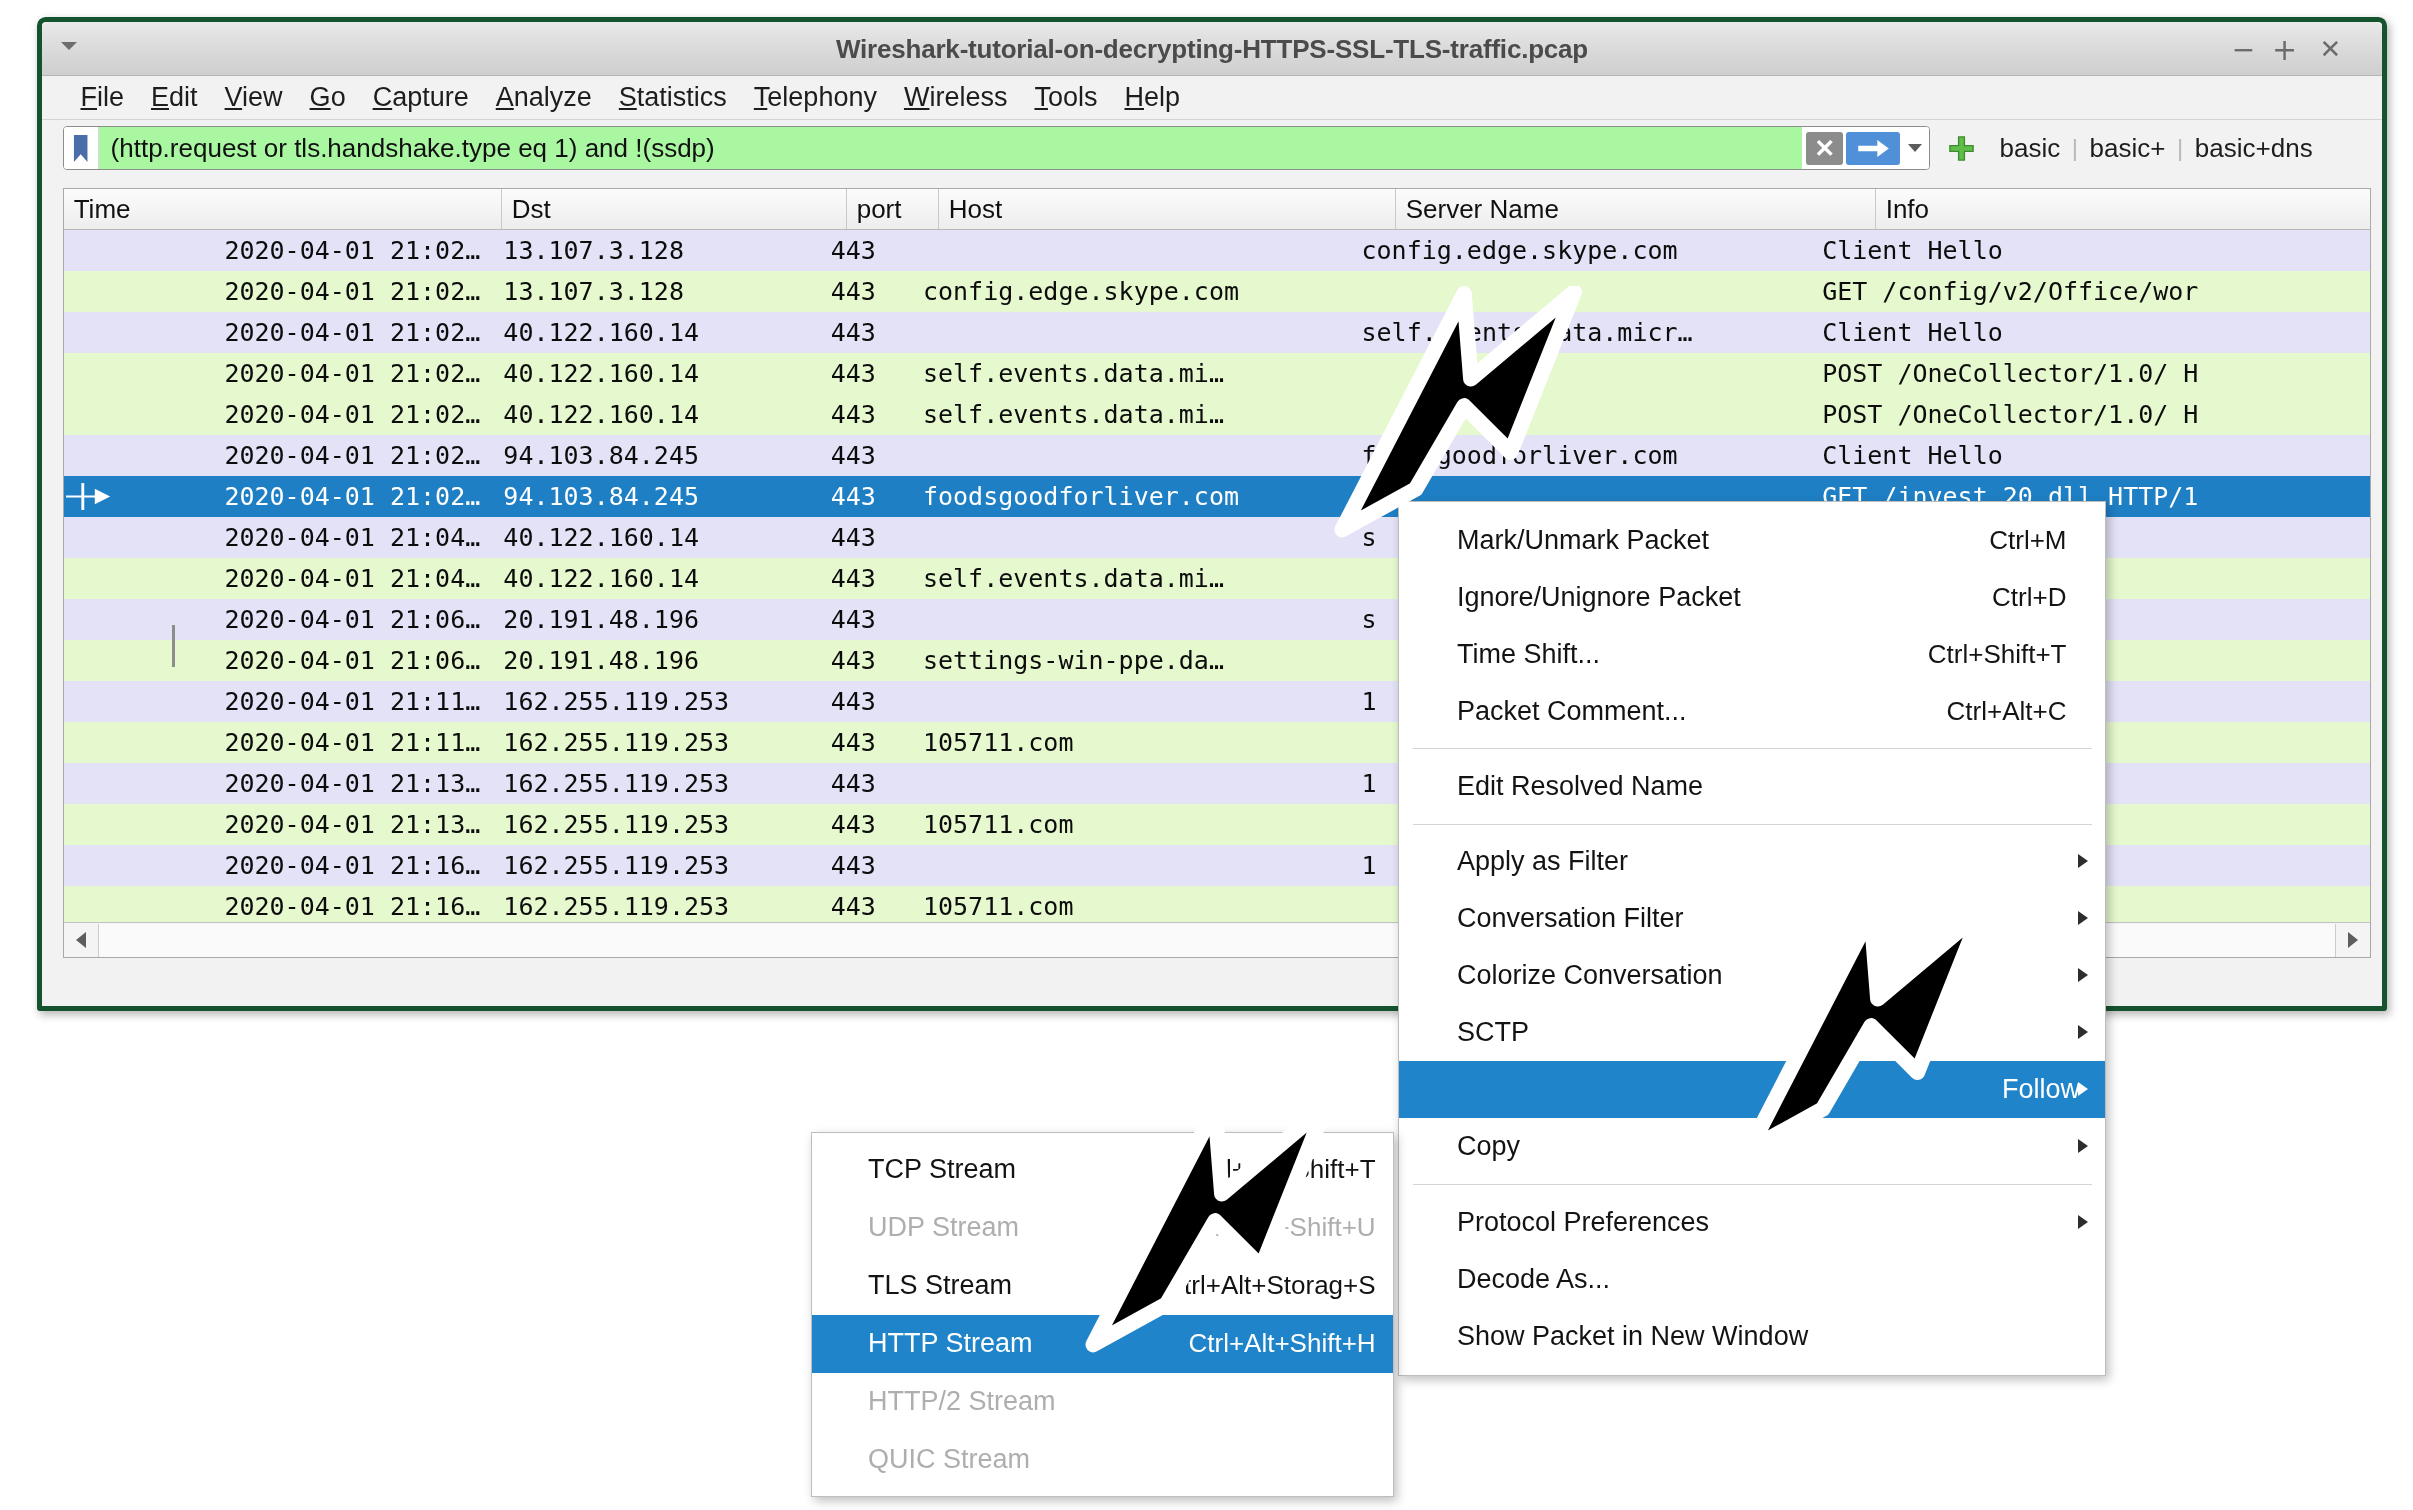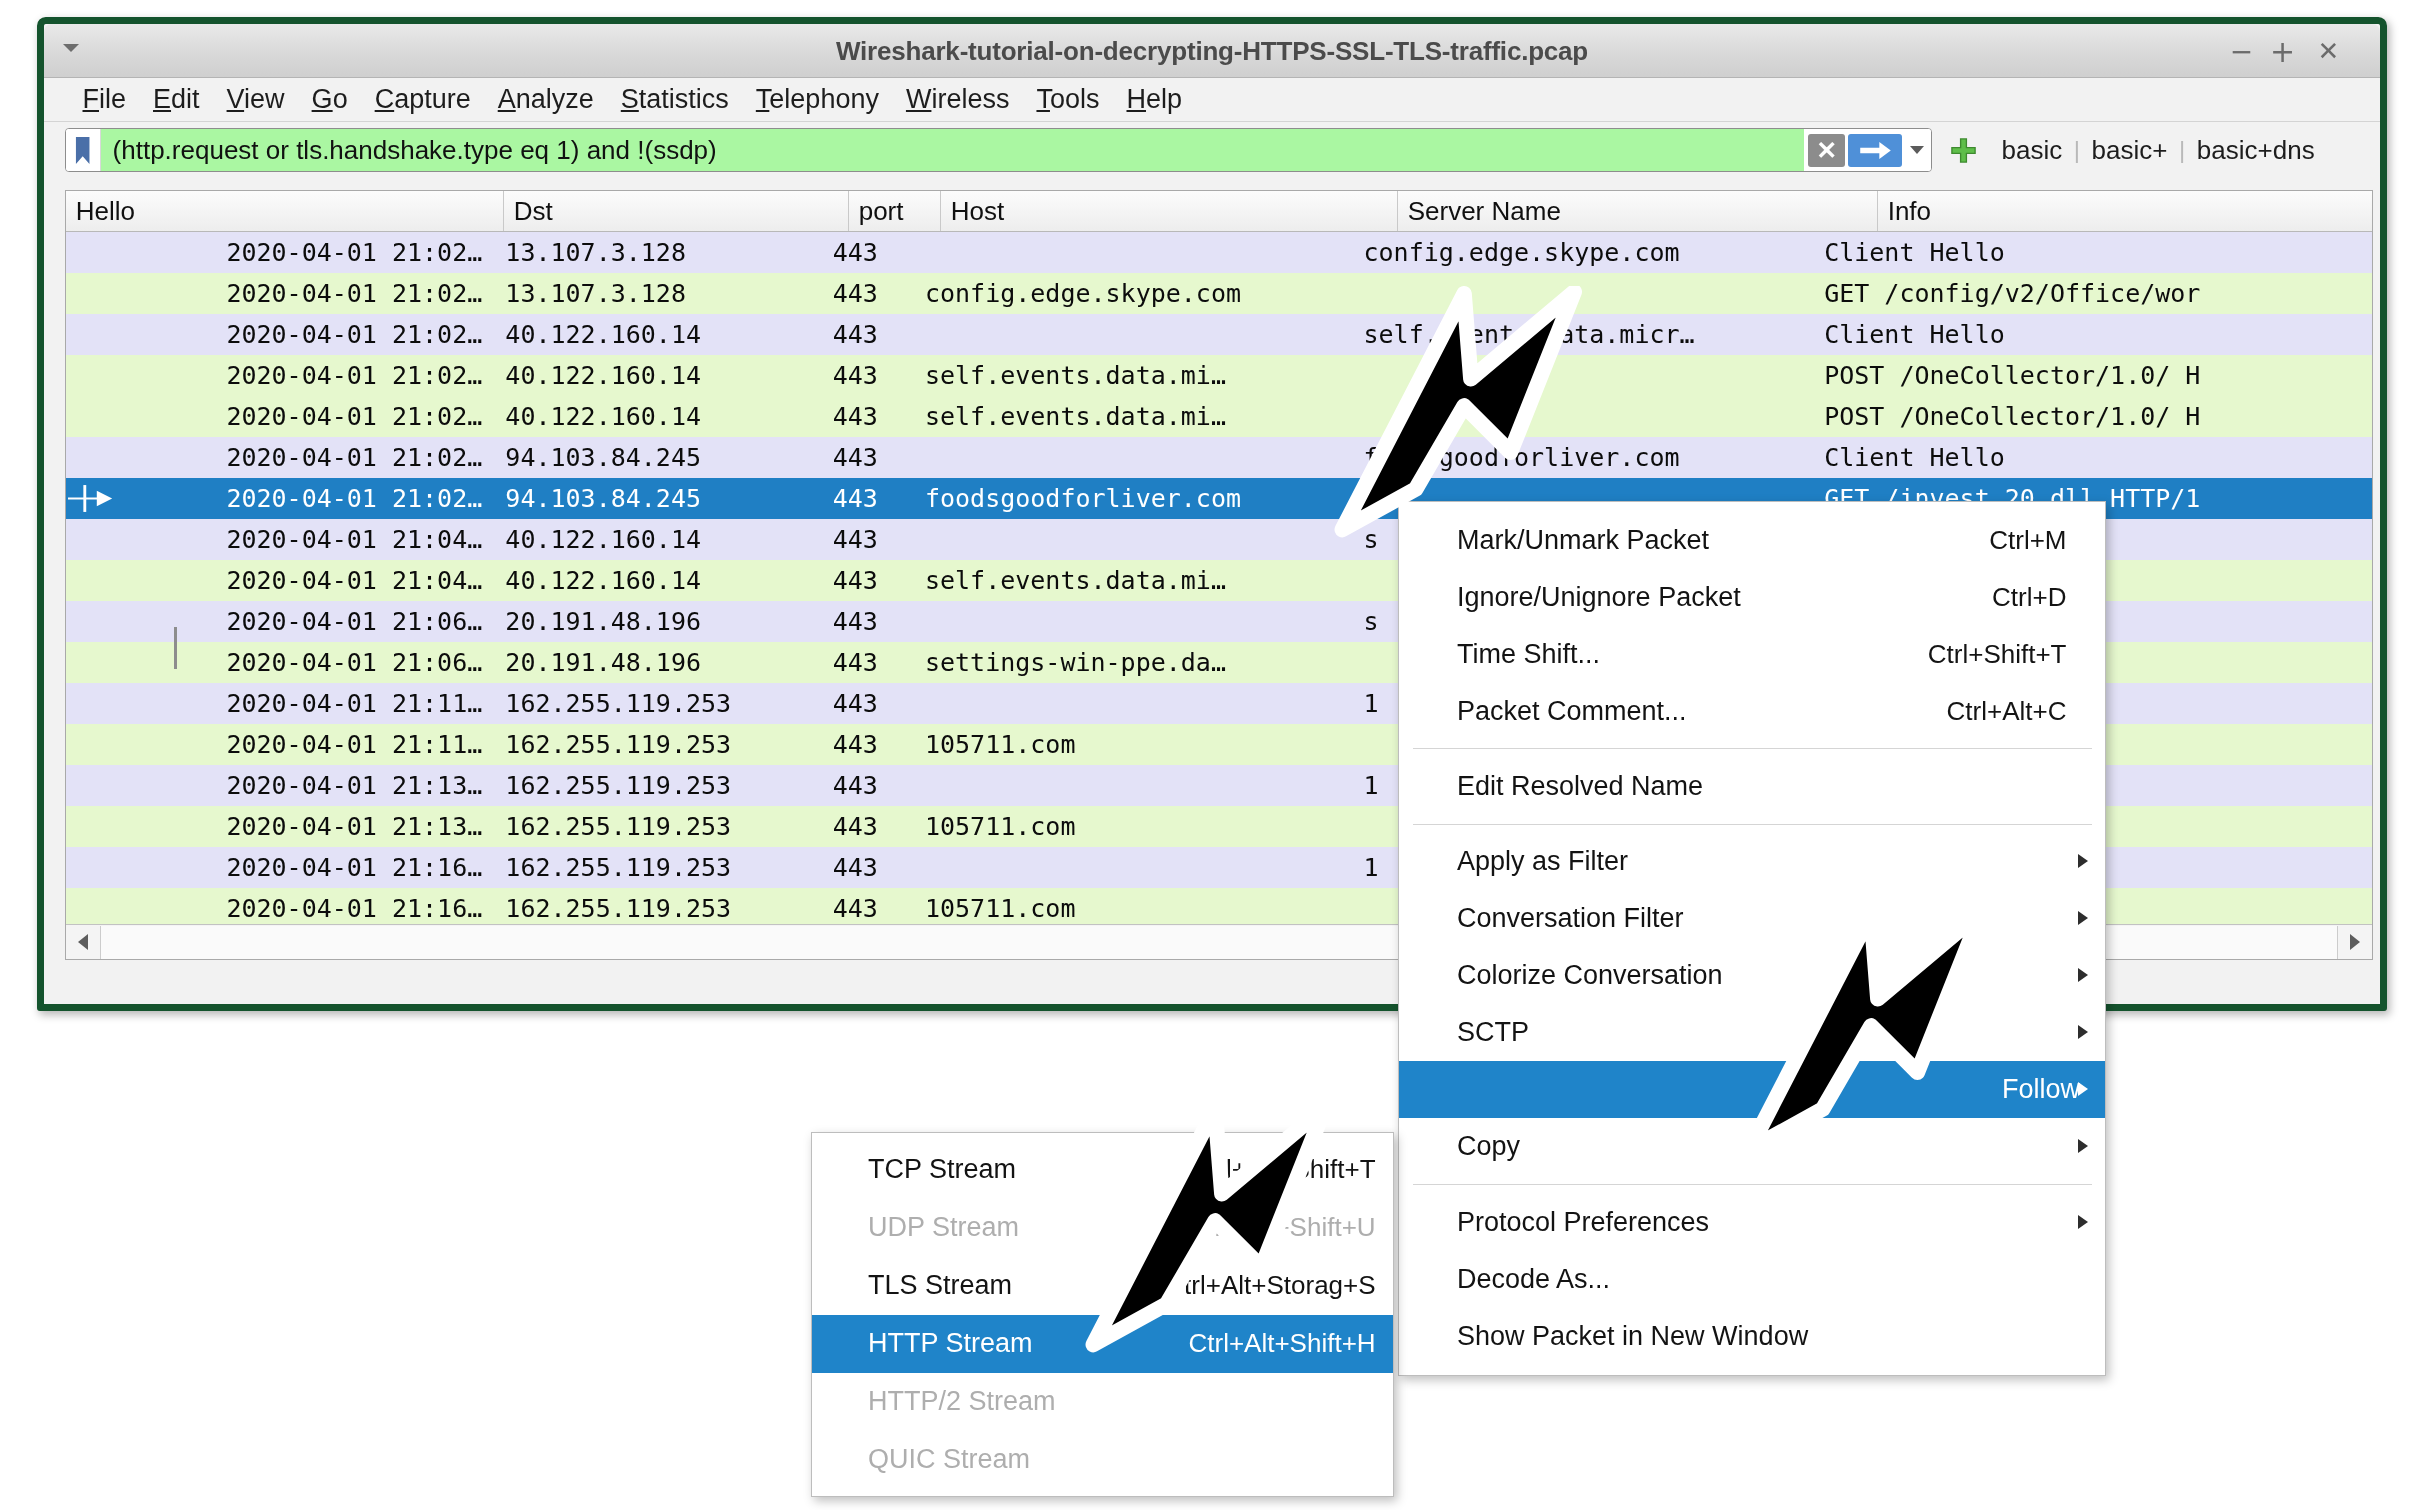--- a/index.html
+++ b/index.html
@@ -9,21 +9,21 @@
     font-family: "Liberation Sans", sans-serif;
     overflow: hidden;
   }
 
   
   #app-window {
     position: absolute;
     left: 37px; top: 17.4px;
     width: 2350px; height: 994px;
     background: #f2f2f2;
-    border: 7px solid #14532d;
+    border: 5px solid #14532d;
     border-radius: 8.7px 8.7px 2.9px 2.9px;
     box-shadow: 2.9px 3.9px 8.7px rgba(0,0,0,0.28);
     overflow: hidden;
   }
 
   
   #title-bar {
     position: relative;
     height: 54px;
     background: linear-gradient(to bottom, #e9e9e9 0%, #d9d9d9 55%, #cfcfcf 100%);
@@ -354,21 +354,21 @@
     <span class="bookmark-preset">basic</span>
     <span class="preset-sep">|</span>
     <span class="bookmark-preset">basic+</span>
     <span class="preset-sep">|</span>
     <span class="bookmark-preset">basic+dns</span>
   </div>
 
   <div id="packet-list">
 
     <div id="col-header">
-      <div class="col-h w-time">Hello</div>
+      <div class="col-h w-time">Time</div>
       <div class="col-h w-dst">Dst</div>
       <div class="col-h w-port">port</div>
       <div class="col-h w-host">Host</div>
       <div class="col-h w-sname">Server Name</div>
       <div class="col-h w-info">Info</div>
     </div>
 
     <div id="rows-container">
         <div class="prow lav">
           <div class="cell c-time">2020-04-01 21:02…</div>

